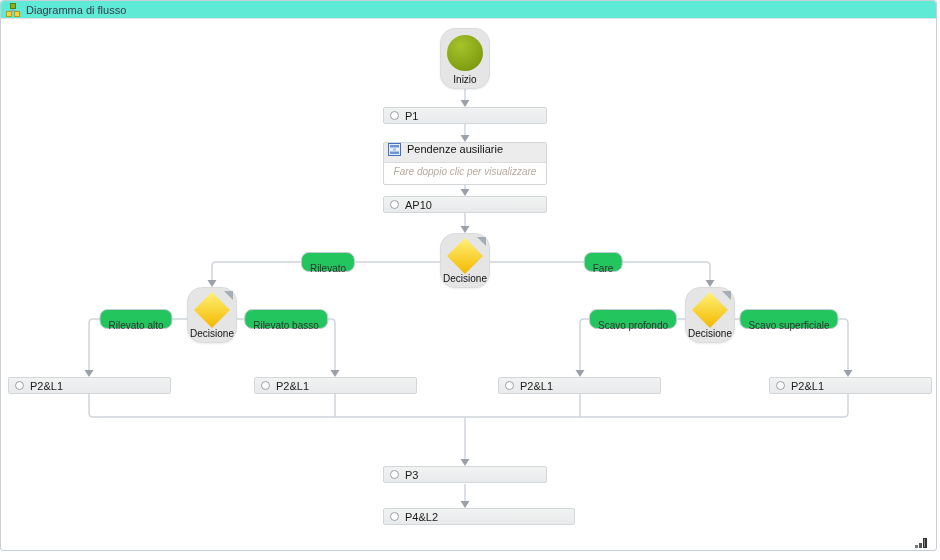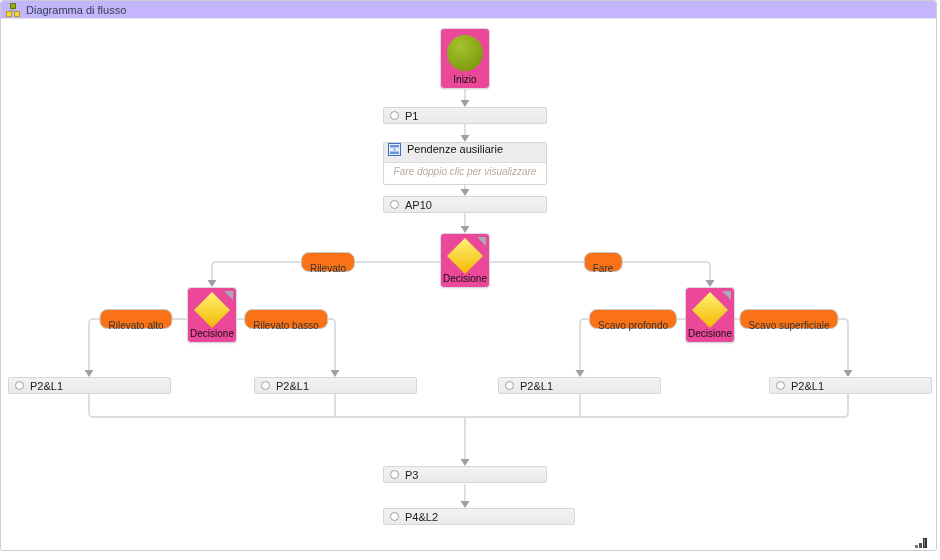--- a/index.html
+++ b/index.html
@@ -1,34 +1,34 @@
 <!DOCTYPE html>
 <html><head>
 <meta charset="utf-8">
 <style>
   html,body{margin:0;padding:0;background:#fff;}
   #stage{position:relative;width:940px;height:560px;font-family:"Liberation Sans",sans-serif;overflow:hidden;background:#fff;}
   .panel{position:absolute;left:0;top:0;width:937px;height:551px;border:1px solid #c7ced6;border-radius:3px;background:#fff;box-sizing:border-box;z-index:0;}
-  .titlebar{position:absolute;left:1px;top:1px;width:935px;height:18px;background:#c4b5fd;border-bottom:1px solid #e0e2e5;border-radius:3px 3px 0 0;display:flex;align-items:center;gap:6px;padding-left:5px;box-sizing:border-box;z-index:2;}
+  .titlebar{position:absolute;left:1px;top:1px;width:935px;height:18px;background:#5eead4;border-bottom:1px solid #e0e2e5;border-radius:3px 3px 0 0;display:flex;align-items:center;gap:6px;padding-left:5px;box-sizing:border-box;z-index:2;}
   .titlebar span{font-size:11px;color:#33404f;}
   svg.wires{position:absolute;left:0;top:0;z-index:1;}
   .wire{fill:none;stroke:#d0d5dc;stroke-width:1.5;}
   .arrow{fill:#9ba1a8;stroke:none;}
-  .node{position:absolute;background:#ec4899;border:1px solid #d9dcdf;border-radius:4px;box-shadow:0 1px 2px rgba(0,0,0,.08);z-index:2;box-sizing:border-box;padding-left:46px;}
+  .node{position:absolute;background:#e5e5e5;border:1px solid #d9dcdf;border-radius:15px;box-shadow:0 1px 2px rgba(0,0,0,.08);z-index:2;box-sizing:border-box;padding-left:46px;}
   .node-label{position:absolute;bottom:3px;left:0;width:100%;text-align:center;font-size:10px;color:#111;white-space:nowrap;}
   .start-circle{position:absolute;left:50%;top:6px;transform:translateX(-50%);width:36px;height:36px;border-radius:50%;background:radial-gradient(circle at 38% 30%,#a6c32c,#7d9b0e 78%);}
   .diamond-svg{position:absolute;left:50%;top:3px;transform:translateX(-50%);}
   .fold{position:absolute;top:3px;right:3px;}
   .task{position:absolute;height:17px;background:linear-gradient(#f1f2f2,#e9eaeb);border:1px solid #d3d7da;border-radius:2px;display:flex;align-items:center;gap:6px;padding-left:6px;box-sizing:border-box;z-index:2;}
   .task-dot{width:7px;height:7px;border:1px solid #9aa1a8;border-radius:50%;background:#fdfdfd;flex:0 0 auto;}
   .task-label{font-size:11px;color:#1b1b1b;white-space:nowrap;}
   .subprocess{position:absolute;border:1px solid #d3d7da;border-radius:2px;background:#fff;box-sizing:border-box;z-index:2;overflow:hidden;}
   .subprocess-header{height:19px;background:#ececed;border-bottom:1px solid #d9dcdf;display:flex;gap:6px;padding-left:4px;font-size:11px;color:#111;}
   .subprocess-hint{height:16px;display:flex;align-items:center;justify-content:center;font-size:10px;font-style:italic;color:#b9a89d;white-space:nowrap;}
-  .pill{position:absolute;transform:translate(-50%,-50%);background:#f97316;border:1px solid #c5cbd1;border-radius:8px;height:15px;line-height:14px;padding:9px 8px;font-size:10px;color:#333;z-index:3;white-space:nowrap;box-sizing:border-box;}
+  .pill{position:absolute;transform:translate(-50%,-50%);background:#22c55e;border:1px solid #c5cbd1;border-radius:8px;height:15px;line-height:14px;padding:9px 8px;font-size:10px;color:#333;z-index:3;white-space:nowrap;box-sizing:border-box;}
   .grip{position:absolute;left:915px;top:537px;z-index:3;cursor:nwse-resize;}
 </style>
 </head>
 <body>
 
 <div id="stage">
 
   <div class="panel"></div>
 
   <div class="titlebar">

